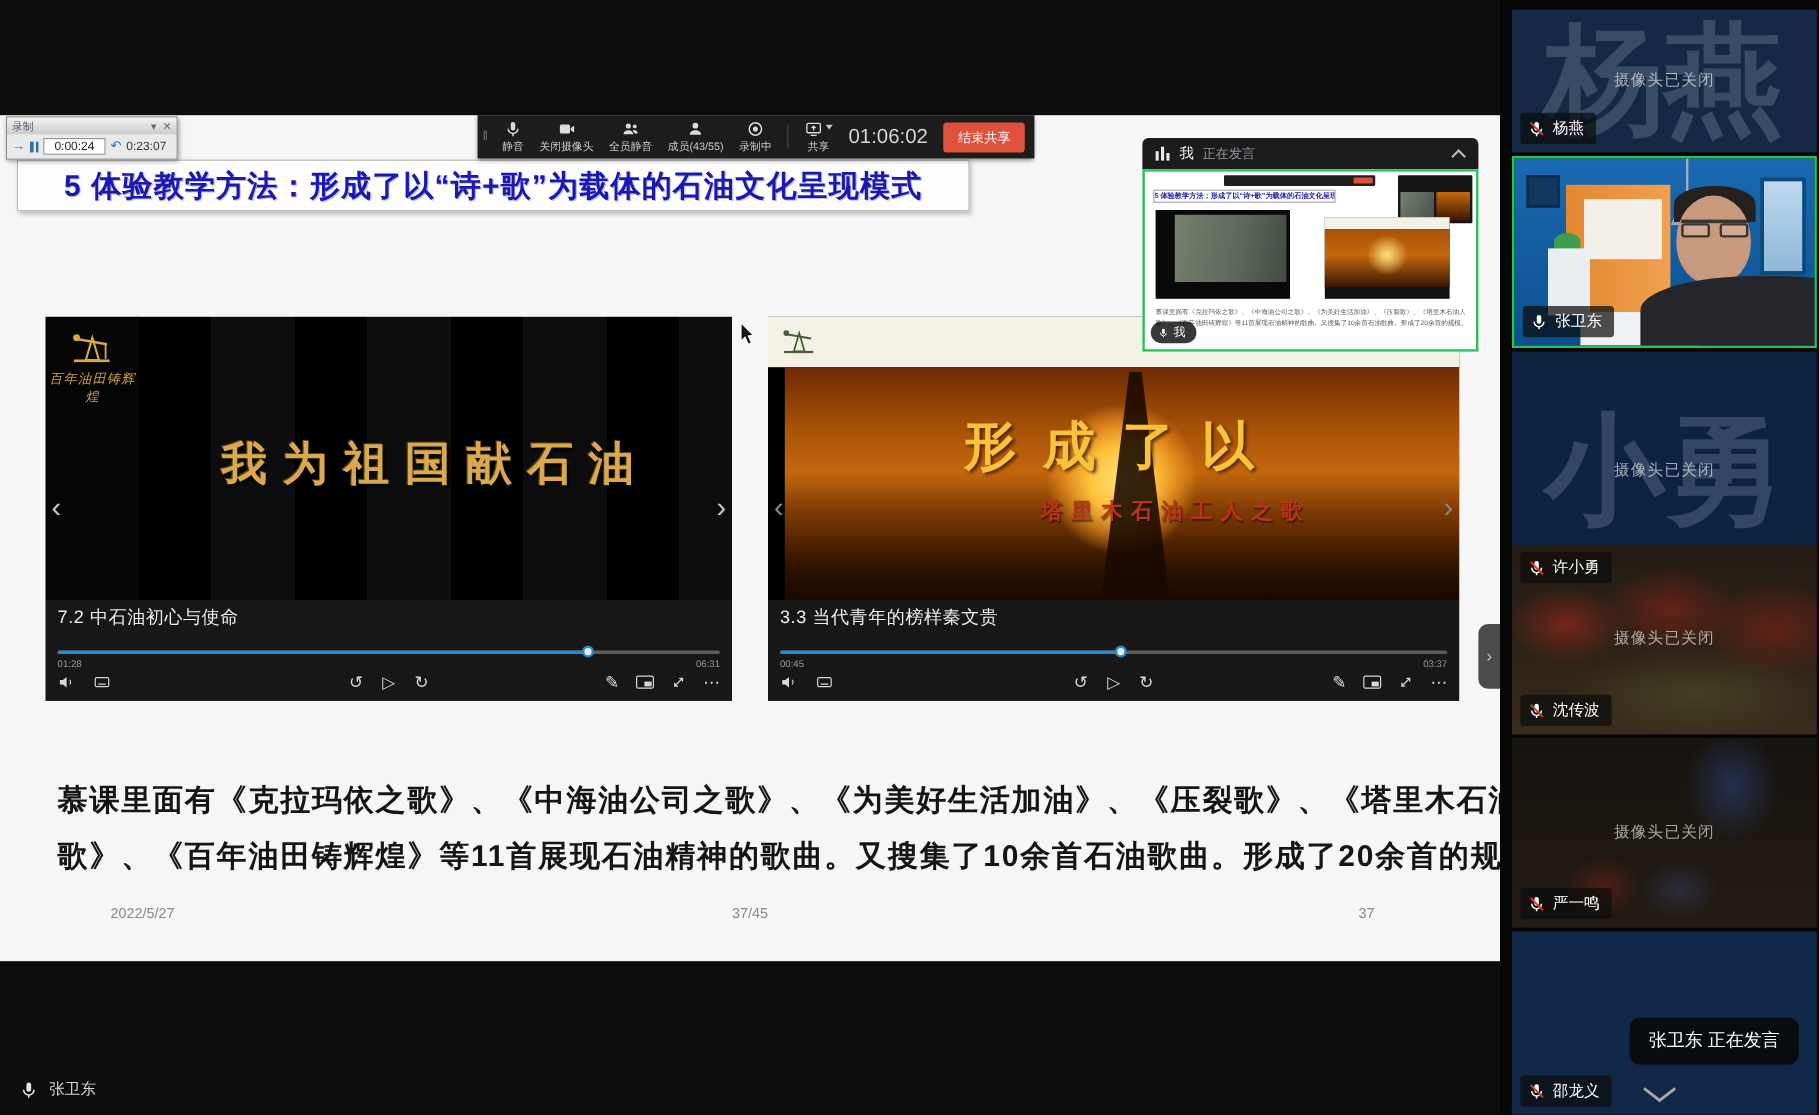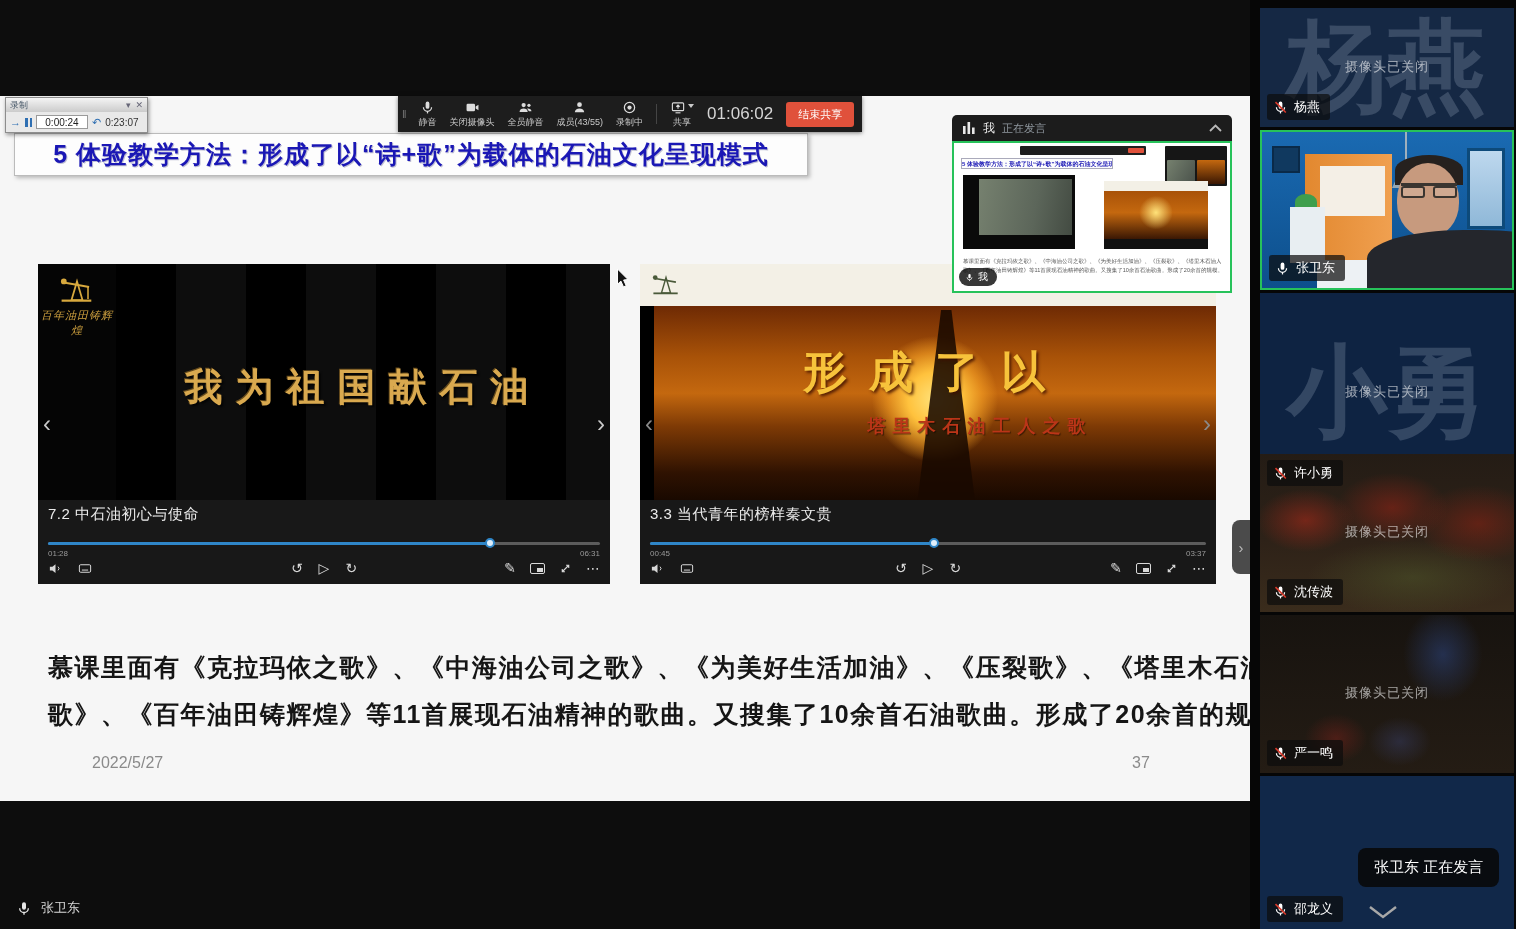--- a/index.html
+++ b/index.html
@@ -61,21 +61,21 @@
   .pip { width:15px; height:11px; border:1.5px solid #d8d8d8; border-radius:2px; position:relative; }
   .pip::after { content:""; position:absolute; right:1px; bottom:1px; width:6px; height:4px; background:#d8d8d8; }
 
   .car { position:absolute; top:148px; font-size:24px; color:#c9c9c9; line-height:1; cursor:pointer; }
   .car.prev { left:5px; } .car.next { right:5px; }
   .card.right .car { color:#8a8a8a; }
 
   .para { position:absolute; left:48px; top:548px; width:1140px; color:#151515; font-size:25px; font-weight:bold; letter-spacing:1.5px; }
   .para div { line-height:47px; white-space:nowrap; }
 
-  .sfooter { position:absolute; left:0; right:0; top:658px; height:20px; color:#8a8a8a; font-size:16px; }
+  .sfooter { position:absolute; left:0; right:0; top:658px; height:20px; color:#8a8a8a; font-size:12px; }
   .sfooter .d { position:absolute; left:92px; }
   .sfooter .p { position:absolute; left:0; right:0; text-align:center; }
   .sfooter .n { position:absolute; left:1132px; }
 
   .cursor { position:absolute; left:616px; top:172px; }
 
   .edge-tab { position:absolute; left:-18px; top:328px; width:18px; height:54px; background:rgba(45,45,45,.85);
     border-radius:8px 0 0 8px; color:#bdbdbd; font-size:15px; display:flex; align-items:center; justify-content:center; }
   .edge-tab-wrap { position:absolute; left:1250px; top:96px; }
 
@@ -308,20 +308,21 @@
       <path d="M1.5 1l10.5 10.5-4.4.5 2.6 5.7-2.7 1.2-2.6-5.8-3.4 3.2z" fill="#141414" stroke="#fff" stroke-width="1"></path>
     </svg>
 
     <div class="para">
       <div>慕课里面有《克拉玛依之歌》、《中海油公司之歌》、《为美好生活加油》、《压裂歌》、《塔里木石油人之</div>
       <div>歌》、《百年油田铸辉煌》等11首展现石油精神的歌曲。又搜集了10余首石油歌曲。形成了20余首的规模。</div>
     </div>
 
     <div class="sfooter">
       <span class="d">2022/5/27</span>
+      <span class="p">37/45</span>
       <span class="n">37</span>
     </div>
 
     <div class="edge-tab-wrap">
         <div class="edge-tab">›</div>
       </div>
   </div>
 
   <div class="recorder">
     <div class="rec-title">

